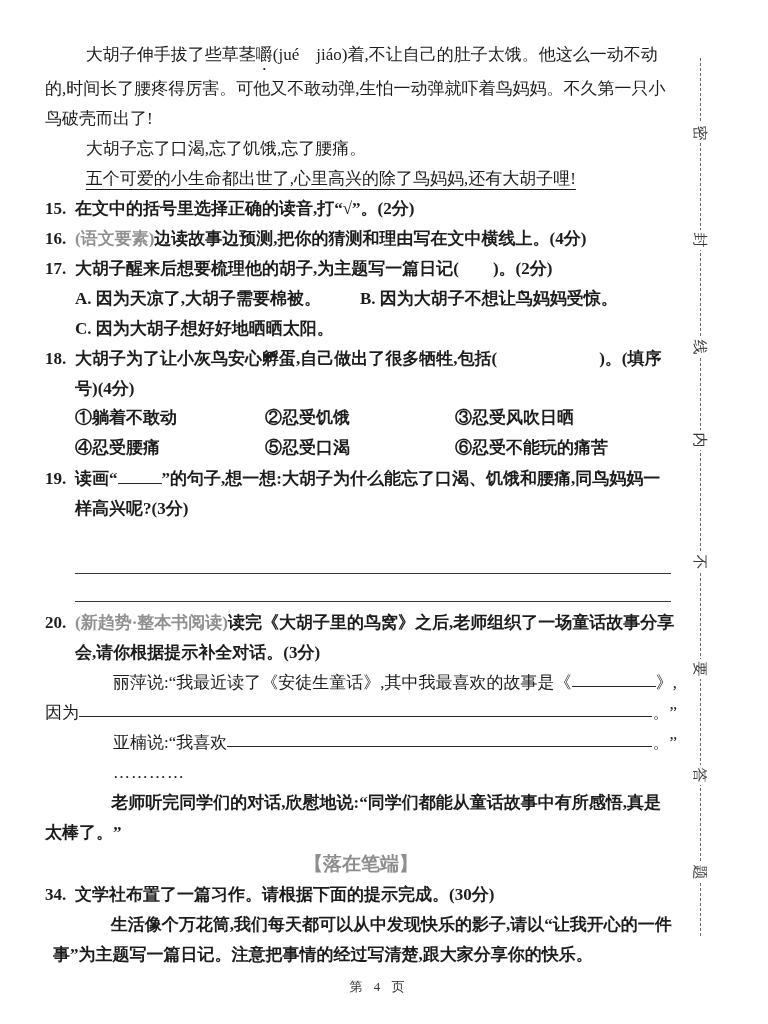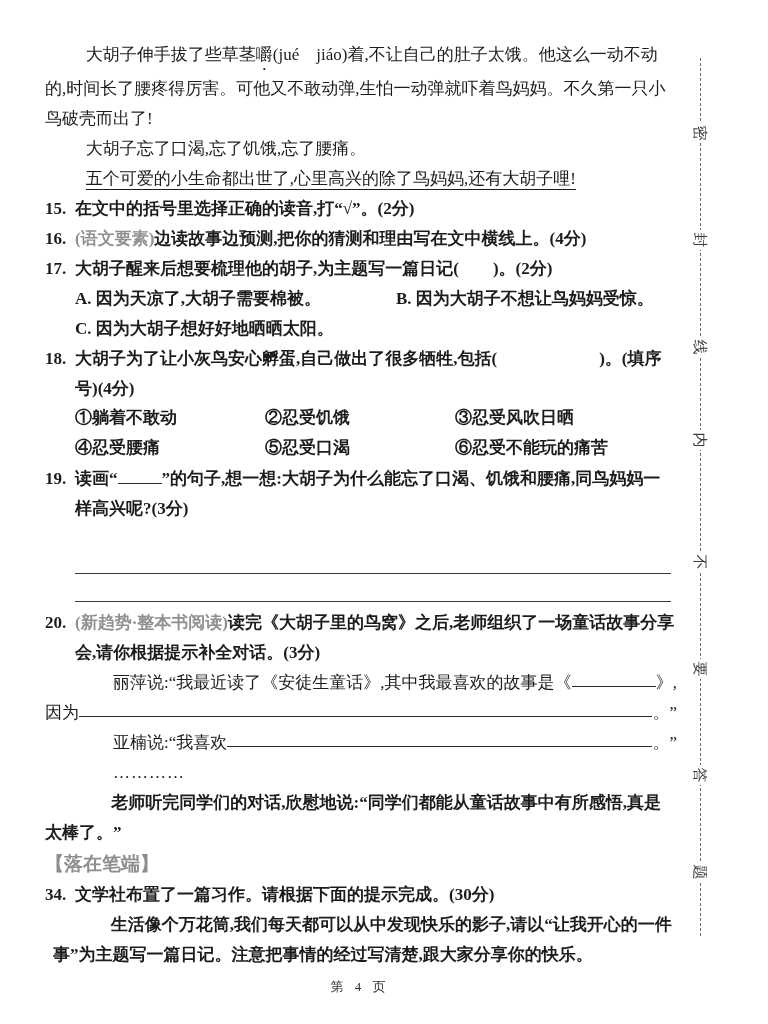--- a/index.html
+++ b/index.html
@@ -24,44 +24,44 @@
   .emph{
     text-emphasis:filled dot;
     -webkit-text-emphasis:filled dot;
     text-emphasis-position:under left;
     -webkit-text-emphasis-position:under;
   }
   
   .q{position:relative;padding-left:30px;margin:0;font-weight:700;}
   .q .qnum{position:absolute;left:0;top:0;font-weight:700;}
   .tag{color:#909090;font-weight:700;}
-  .opts-ab{display:flex;font-weight:700;gap:36px;}
+  .opts-ab{display:flex;font-weight:700;}
   .opts-ab .oa{width:285px;}
   .optrow{display:flex;padding-left:30px;font-weight:700;font-family:Liberation Mono, monospace;}
   .optrow .c1{width:190px;}
   .optrow .c2{width:190px;}
   
   .bl{display:inline-block;border-bottom:1.5px solid #2a2a2a;height:1.05em;vertical-align:baseline;}
   .bl-small{width:44px;border-bottom-width:1.5px;}
   .answer-line{border-bottom:1.5px solid #3a3a3a;height:27px;margin-left:30px;margin-right:6px;}
   .answer-line.first{margin-top:22px;}
   
   .dlg{font-weight:400;}
   .dlg-flex{display:flex;align-items:flex-start;white-space:nowrap;}
   .dlg-flex .bl{flex:1;min-width:40px;}
   .indent4{padding-left:68px;}
   .teacher{margin:0;text-indent:3.9em;font-weight:700;}
   .dots{font-weight:400;letter-spacing:1px;}
   .section-head{
-    color:#8e8e8e;font-weight:700;
+    text-align:center;color:#8e8e8e;font-weight:700;
     font-size:19px;line-height:32px;
   }
   .q21body{margin:0;text-indent:3.4em;font-weight:700;padding-left:8px;}
   .footer{
-    position:absolute;left:44px;width:632px;top:978px;
+    position:absolute;left:63px;width:632px;top:978px;
     text-align:center;font-size:13px;color:#333;letter-spacing:4px;
   }
   
   .binding-line{
     position:absolute;left:700px;top:58px;height:878px;width:0;
     border-left:1.6px dashed #6a6a6a;
   }
   .binding-char{
     position:absolute;left:700px;width:20px;height:20px;
     margin-left:-10px;line-height:20px;text-align:center;

